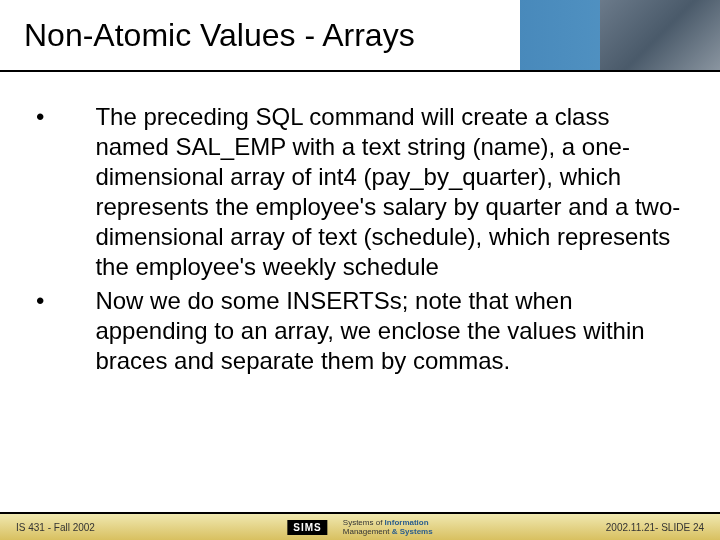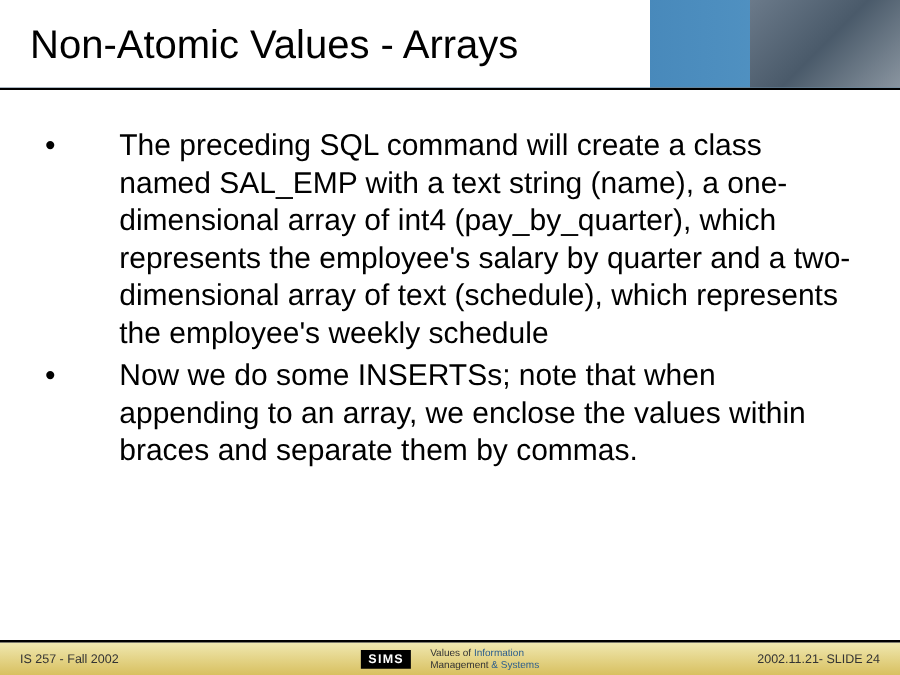--- a/index.html
+++ b/index.html
@@ -100,21 +100,21 @@
     font-weight: bold;
     font-size: 10px;
     padding: 2px 6px;
     letter-spacing: 1px;
   }
   .sims-text {
     font-size: 8px;
     line-height: 9px;
     color: #333;
   }
-  .sims-text .blue { color: #2b5d8c; font-weight: normal; }
+  .sims-text .blue { color: #2b5d8c; font-weight: bold; }
 </style>
 </head>
 <body>
 
 <div class="header">
   <div class="header-image"></div>
   <div class="header-title-bg">
     <span class="header-title-text">Non-Atomic Values - Arrays</span>
   </div>
 </div>
@@ -125,22 +125,22 @@
     <span class="bullet">•</span>
     <span class="bullet-text">The preceding SQL command will create a class named SAL_EMP with a text string (name), a one-dimensional array of int4 (pay_by_quarter), which represents the employee's salary by quarter and a two-dimensional array of text (schedule), which represents the employee's weekly schedule</span>
   </div>
   <div class="bullet-item">
     <span class="bullet">•</span>
     <span class="bullet-text">Now we do some INSERTSs; note that when appending to an array, we enclose the values within braces and separate them by commas.</span>
   </div>
 </div>
 
 <div class="footer">
-  <span>IS 257 - Fall 2002</span>
+  <span>IS 431 - Fall 2002</span>
   <div class="footer-center">
     <span class="sims-logo">SIMS</span>
     <div class="sims-text">
-      <div><span>Values of</span> <span class="blue">Information</span></div>
+      <div><span>Systems of</span> <span class="blue">Information</span></div>
       <div><span>Management</span> <span class="blue">&amp; Systems</span></div>
     </div>
   </div>
   <span>2002.11.21- SLIDE 24</span>
 </div>
 
 </body></html>

